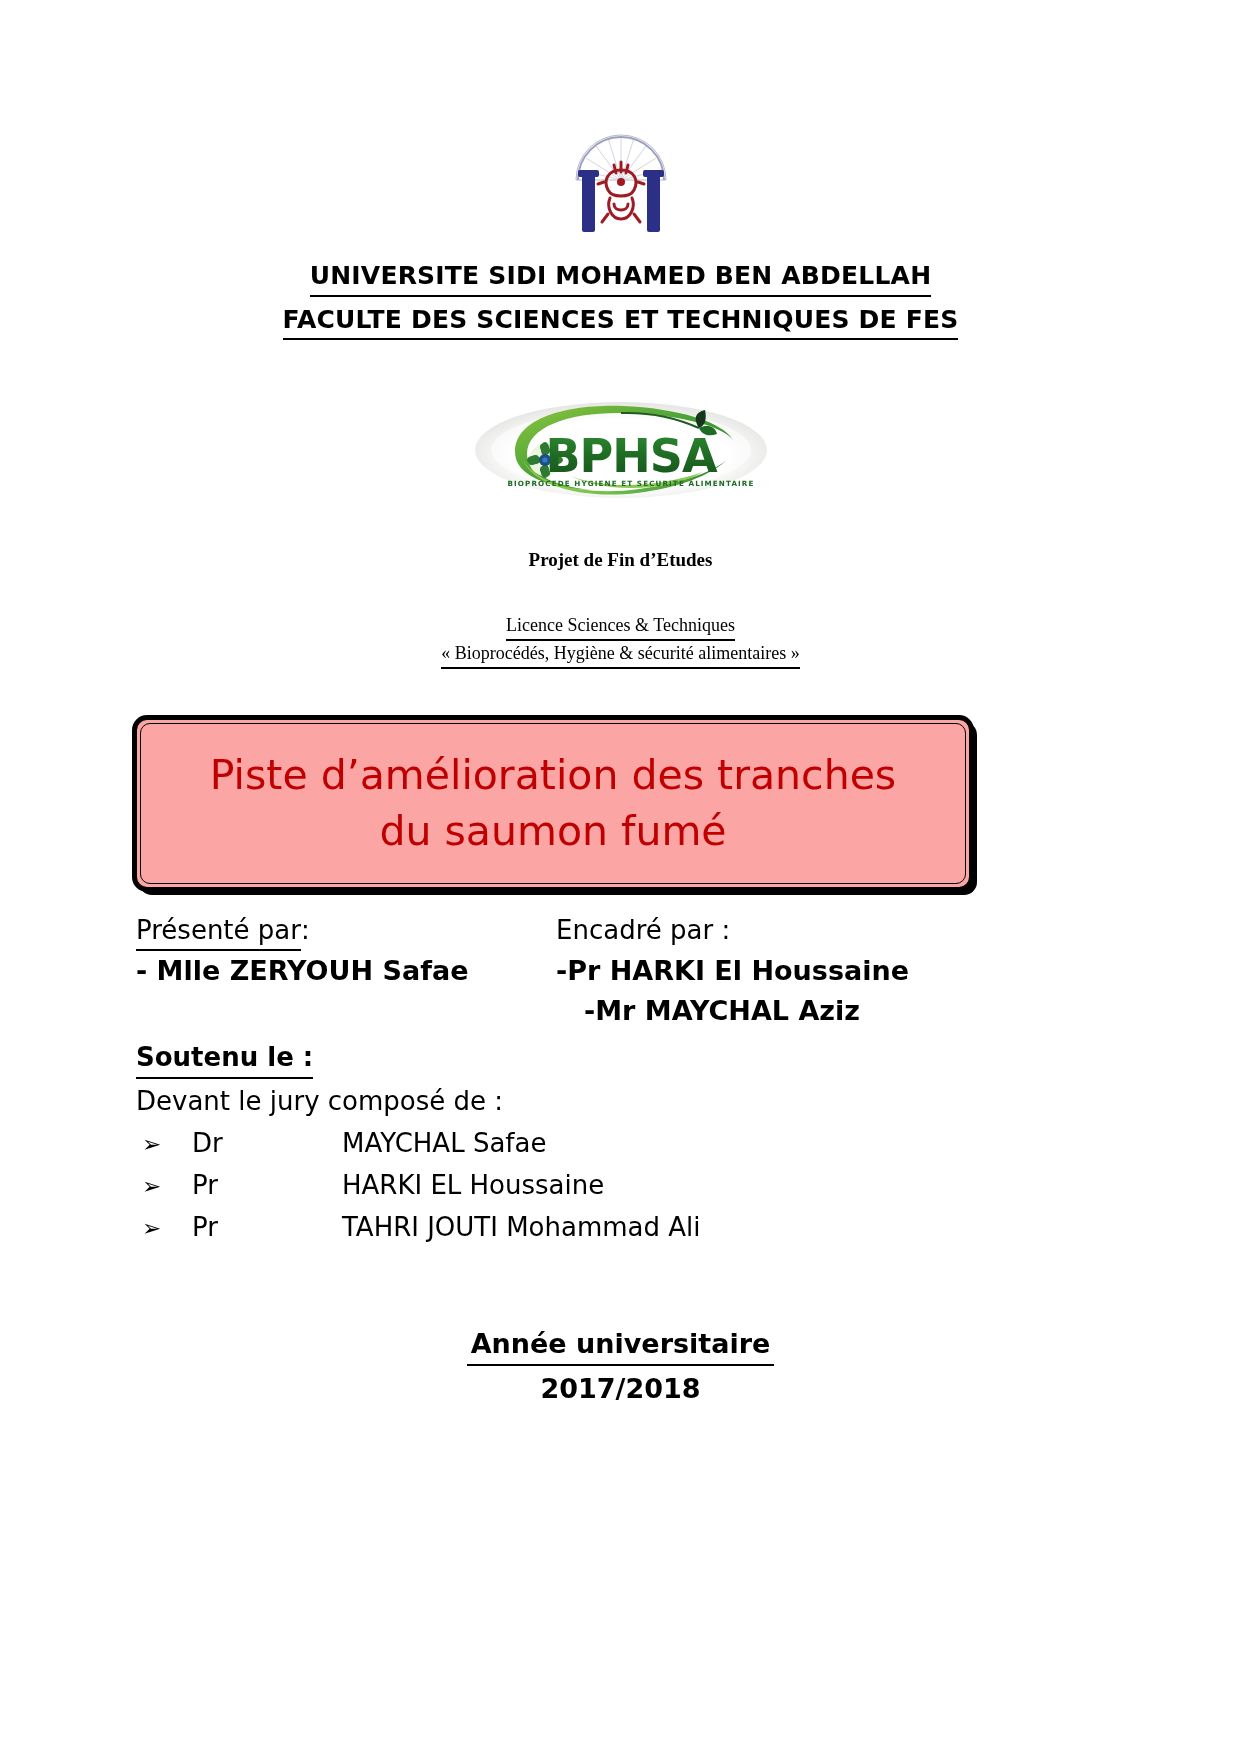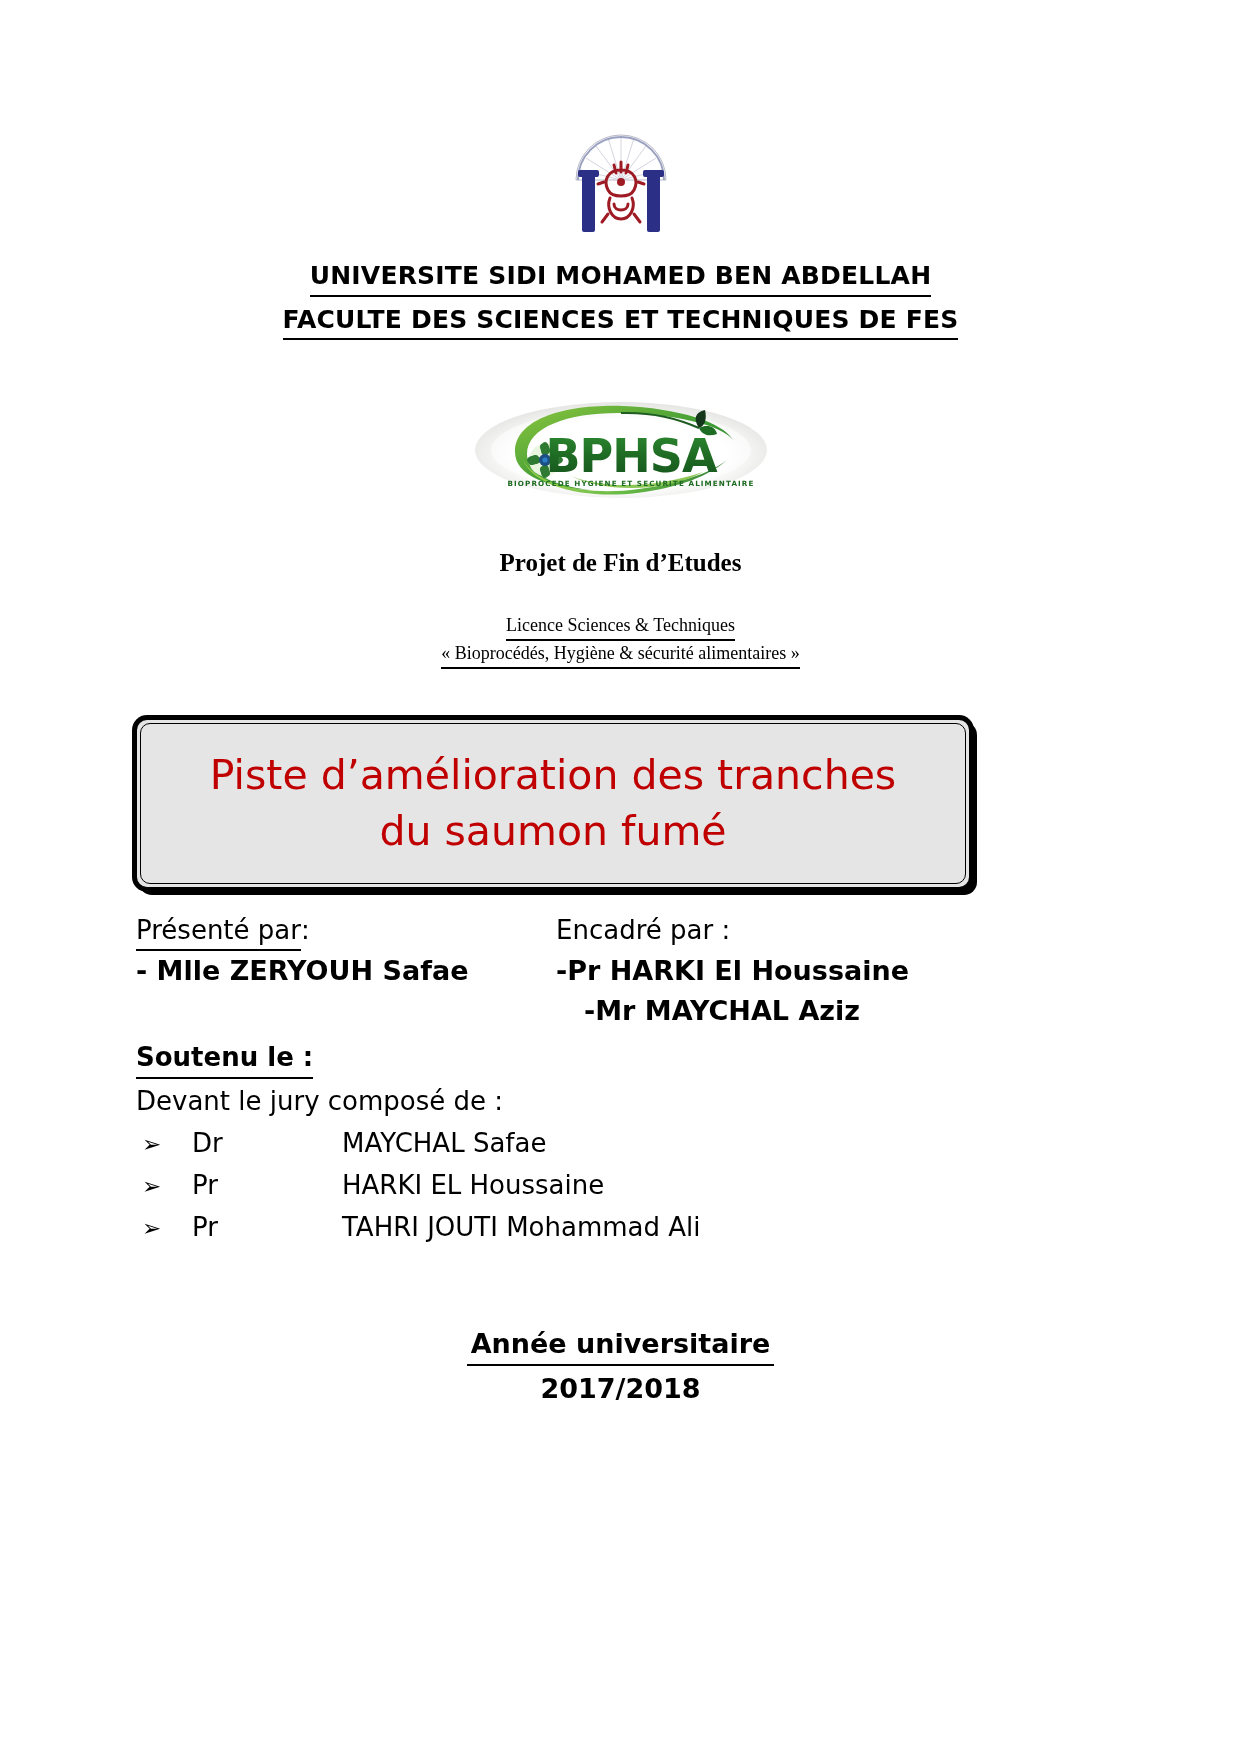--- a/index.html
+++ b/index.html
@@ -74,21 +74,21 @@
   .logo svg { display: block; }
 
   
   .pfe {
     position: absolute;
     left: 0; right: 0;
     top: 549px;
     text-align: center;
     font-family: "Liberation Serif", "DejaVu Serif", serif;
     font-weight: bold;
-    font-size: 25px;
+    font-size: 19px;
     color: #000;
   }
 
   
   .licence {
     position: absolute;
     left: 0; right: 0;
     top: 613px;
     text-align: center;
     font-family: Liberation Serif, serif;
@@ -106,21 +106,21 @@
   
   .title-box {
     position: absolute;
     left: 133px;
     top: 716px;
     width: 840px;
     height: 175px;
     box-sizing: border-box;
     border: 4px solid #000;
     border-radius: 14px;
-    background: #e5e5e5;
+    background: #fca5a5;
     box-shadow: 5px 5px 0 -1px #000, 0 0 0 1px #000;
   }
   .title-box .inner {
     position: absolute;
     inset: 3px;
     border: 1px solid #000;
     border-radius: 10px;
     display: flex;
     align-items: center;
     justify-content: center;

